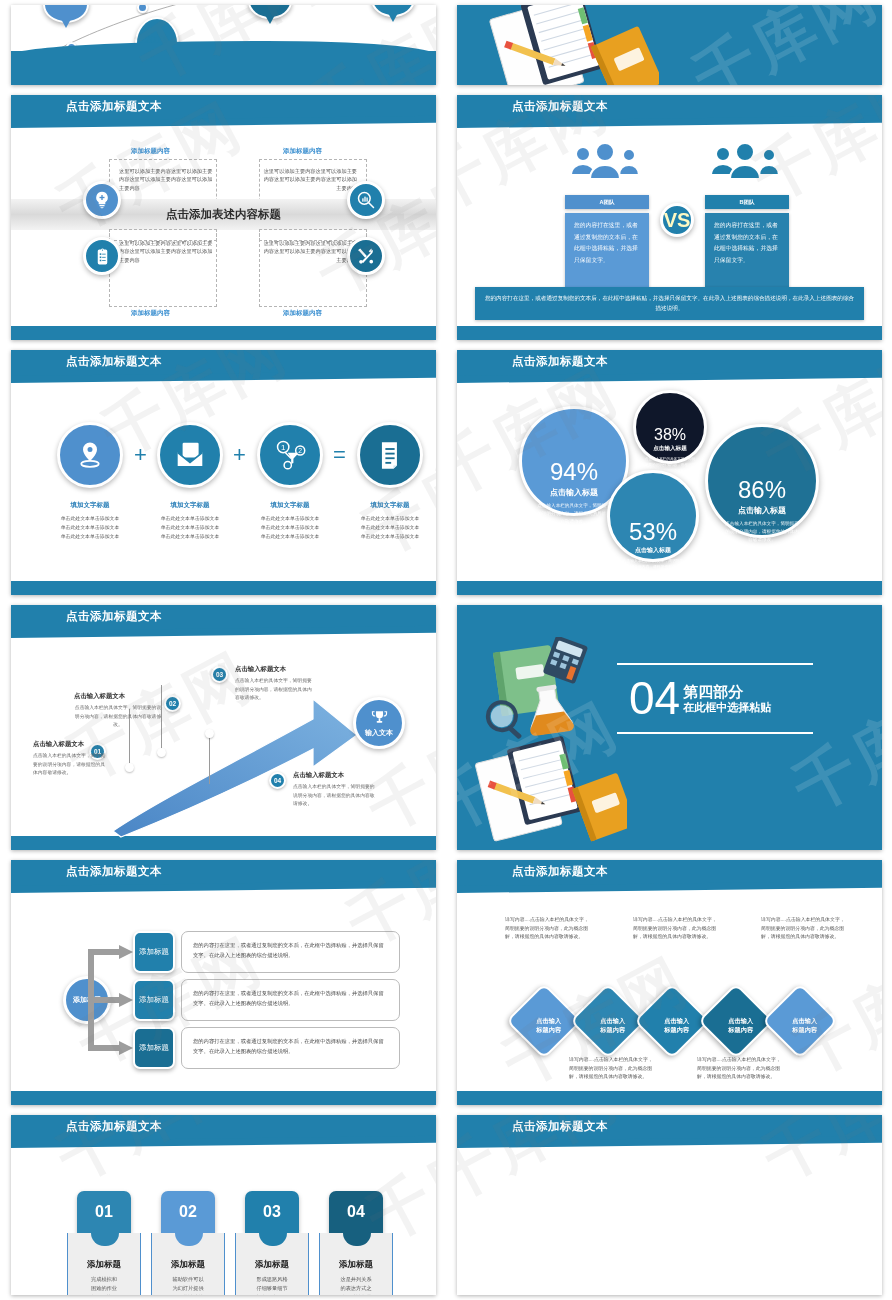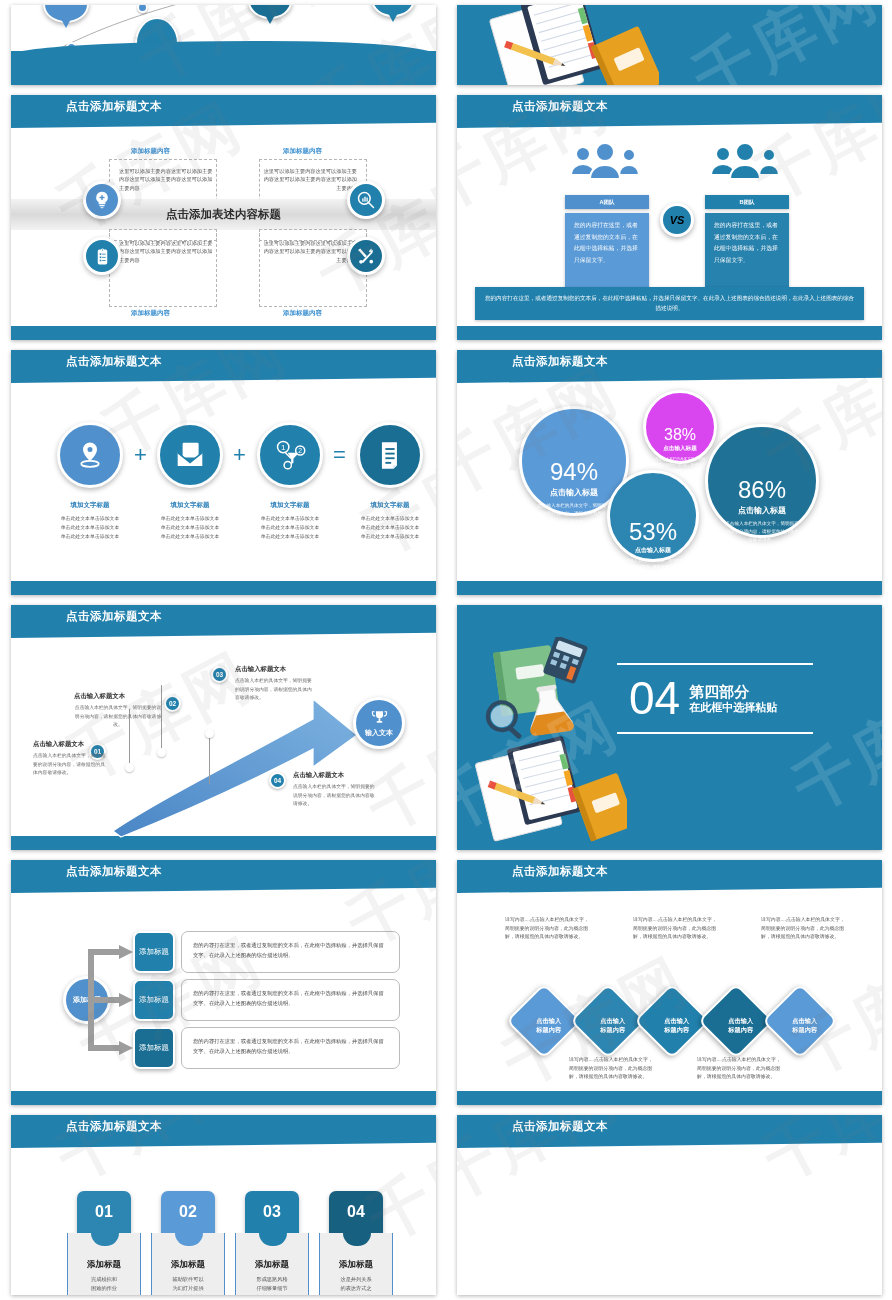--- a/index.html
+++ b/index.html
@@ -61,23 +61,23 @@
          align-items:center; justify-content:center; }
   .band b{ font-size:11.5px; color:#2c2c2c; }
 
   
   .team-h{ position:absolute; width:84px; height:14px; display:flex; align-items:center;
            justify-content:center; color:#fff; font-size:5.5px; font-weight:bold;
            box-shadow:0 1px 3px rgba(0,0,0,.25); }
   .team-b{ position:absolute; width:84px; height:78px; color:#fff; font-size:5.8px;
            line-height:2.0; padding:7px 9px; box-shadow:0 1px 3px rgba(0,0,0,.25);}
   .vs{ position:absolute; width:34px;height:34px;border-radius:50%;background:#2180ac;
-       border:3px solid #fff; box-shadow:0 2px 5px rgba(0,0,0,.3); color:#000000;
-       display:flex;align-items:center;justify-content:center;font-size:11px;
-       font-weight:bold; font-style:italic; }
+       border:3px solid #fff; box-shadow:0 2px 5px rgba(0,0,0,.3); color:#fef9c3;
+       display:flex;align-items:center;justify-content:center;font-size:20px;
+       font-weight:bold; }
   .foot-note{ position:absolute; left:18px; right:18px; bottom:6px; background:#2180ac;
       color:#fff; font-size:5.6px; line-height:1.9; text-align:center; padding:6px 8px;
       box-shadow:0 1px 3px rgba(0,0,0,.25); }
 
   
   .eq-op{ position:absolute; font-size:22px; color:#2180ac; font-weight:300; }
   .eq-t{ position:absolute; width:96px; text-align:center; font-size:6.5px;
          color:#2a7fb8; font-weight:bold; }
   .eq-d{ position:absolute; width:96px; text-align:center; font-size:4.9px; color:#555;
          line-height:1.8; }
@@ -404,21 +404,21 @@
   </div>
   <div class="hdr">
     <h2>点击添加标题文本</h2>
   </div>
   <div class="body">
     <div class="bub" style="left:62px;top:22px;width:110px;height:110px;background:#5a9ad6">
       <div class="p" style="font-size:24px">94%</div>
       <div class="t" style="font-size:8px;margin-top:3px">点击输入标题</div>
       <div class="d" style="font-size:4.6px;width:74px;margin-top:4px">点击输入本栏的具体文字，简明扼要的说明分项内容，请根据您的具体内容敬请修改。</div>
     </div>
-    <div class="bub" style="left:186px;top:6px;width:74px;height:74px;background:#d946ef;padding-top:8%">
+    <div class="bub" style="left:176px;top:6px;width:74px;height:74px;background:#0f172a;padding-top:8%">
       <div class="p" style="font-size:16px">38%</div>
       <div class="t" style="font-size:5.6px;margin-top:2px">点击输入标题</div>
       <div class="d" style="font-size:3.6px;width:52px;margin-top:3px">点击输入本栏的具体文字，简明扼要的说明分项内容，请根据您的具体内容敬请修改。</div>
     </div>
     <div class="bub" style="left:150px;top:86px;width:92px;height:92px;background:#2d86b2;padding-top:11%">
       <div class="p" style="font-size:24px">53%</div>
       <div class="t" style="font-size:6px;margin-top:2px">点击输入标题</div>
       <div class="d" style="font-size:3.8px;width:62px;margin-top:3px">点击输入本栏的具体文字，简明扼要的说明分项内容，请根据您的具体内容敬请修改。</div>
     </div>
     <div class="bub" style="left:248px;top:40px;width:114px;height:114px;background:#1f7195">
@@ -544,21 +544,21 @@
         <rect x="0" y="0" width="48" height="56" rx="3" fill="#e8a020"></rect>
         <rect x="0" y="0" width="6" height="56" fill="#c98711"></rect>
         <rect x="14" y="18" width="26" height="13" rx="2" fill="#fdf3e0"></rect>
       </g>
     </g>
   </svg>
   <div style="position:absolute;left:160px;top:58px;width:196px">
     <div class="rule"></div>
     <div style="display:flex;align-items:center;padding:12px 0 12px 12px">
       <div class="sec-num">04</div>
-      <div style="margin-left:9px">
+      <div style="margin-left:3px">
         <div class="sec-t1">第四部分</div>
         <div class="sec-t2">在此框中选择粘贴</div>
       </div>
     </div>
     <div class="rule"></div>
   </div>
  </div>
 </div>
 
 <div class="cell">

